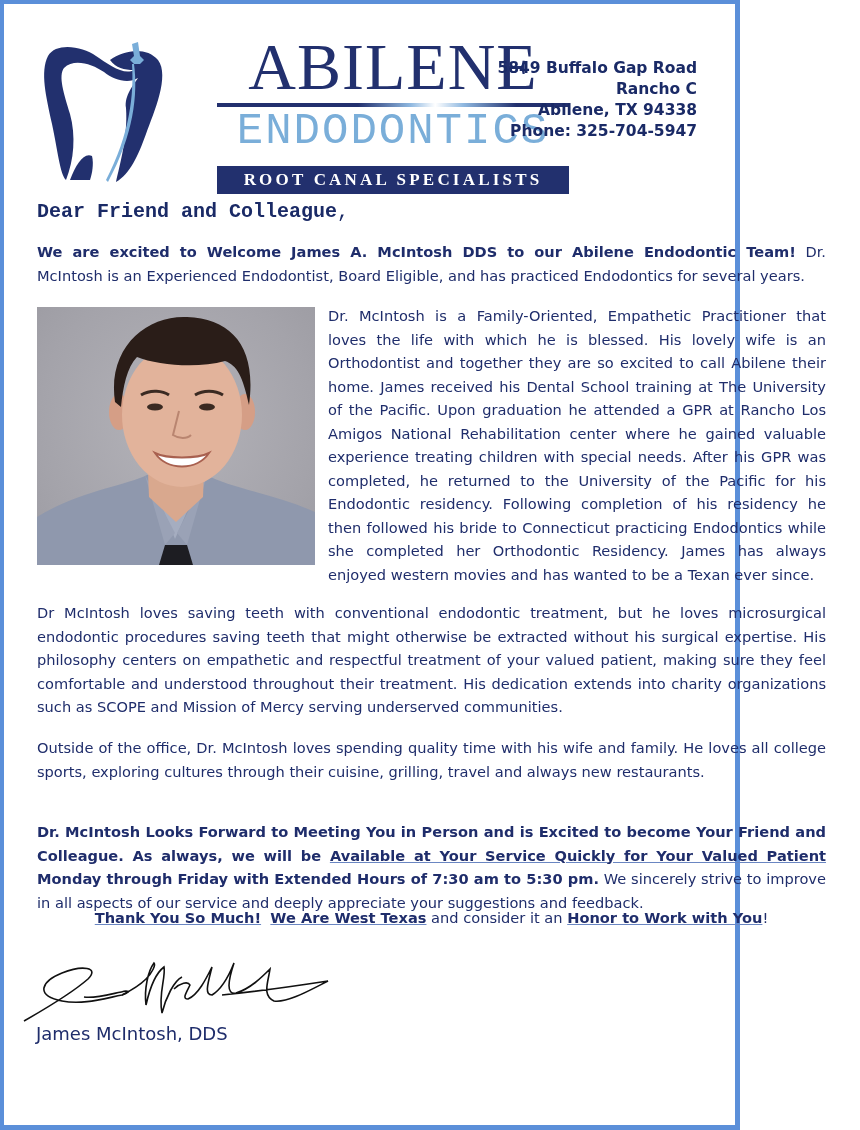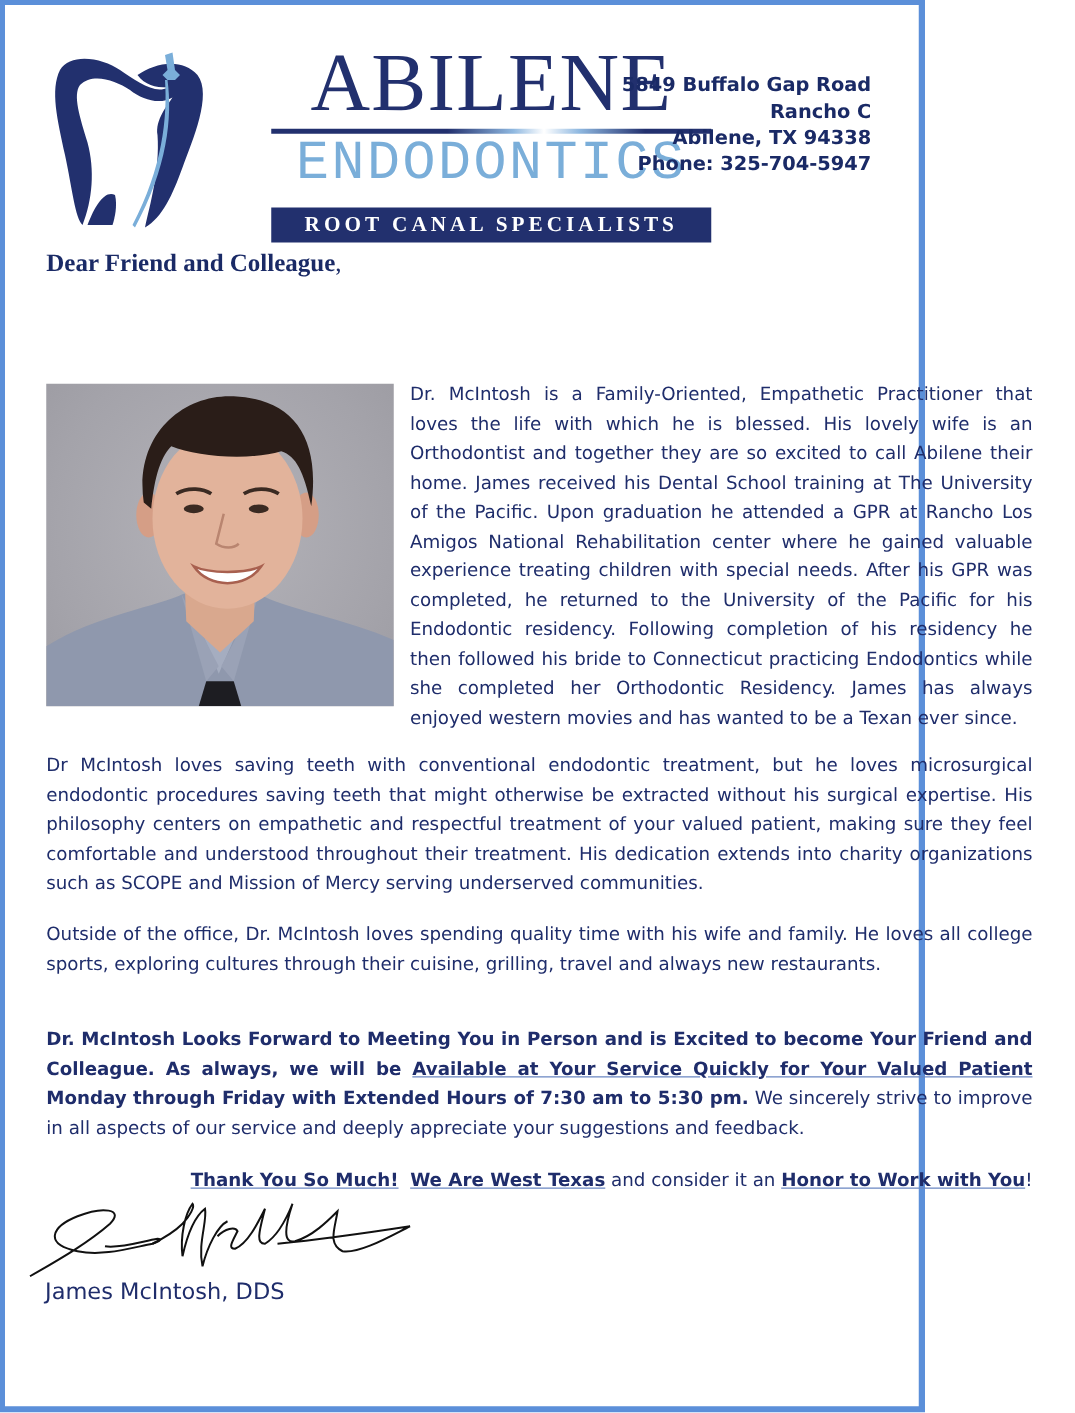--- a/index.html
+++ b/index.html
@@ -43,40 +43,40 @@
     font-size: 15.5px; line-height: 21px; color: #1a2a66;
   }
 
   .body-text {
     font-family: "DejaVu Sans", "Liberation Sans", sans-serif;
     font-size: 14.6px; line-height: 23.5px; color: #1f2d6b;
     text-align: justify;
   }
   .greeting {
     position: absolute; left: 33px; top: 196px;
-    font-family: Liberation Serif, serif;
+    font-family: Liberation Mono, monospace;
     font-weight: bold; font-size: 20px; color: #1a2a66;
   }
   .greeting .comma { font-weight: normal; }
   .p1 { position: absolute; left: 33px; top: 236px; width: 789px; }
   .bold { font-weight: bold; }
   .u { text-decoration: underline; text-decoration-color: #6a86c2; }
 
   .bio-block { position: absolute; left: 33px; top: 300px; width: 789px; }
   .photo {
     float: left; width: 278px; height: 258px; margin: 3px 13px 4px 0;
     background: radial-gradient(ellipse at 50% 45%, #b4b3b9 0%, #a4a3aa 70%, #9c9ba2 100%);
     position: relative; overflow: hidden;
   }
   .photo svg { position: absolute; left: 0; top: 0; }
 
   .p3 { position: absolute; left: 33px; top: 597px; width: 789px; }
   .p4 { position: absolute; left: 33px; top: 732px; width: 789px; }
   .p5 { position: absolute; left: 33px; top: 816px; width: 789px; }
-  .p6 { position: absolute; left: 33px; top: 929px; width: 789px; text-align: right; }
+  .p6 { position: absolute; left: 33px; top: 902px; width: 789px; text-align: center; }
 
   .signature { position: absolute; left: 18px; top: 955px; width: 310px; height: 70px; }
   .sig-name {
     position: absolute; left: 32px; top: 1019px;
     font-family: "DejaVu Sans", sans-serif; font-size: 18px; color: #1f2d6b;
   }
 </style>
 </head>
 <body>
 
@@ -99,20 +99,21 @@
 
   <div class="address">
     <div>5849 Buffalo Gap Road</div>
     <div>Rancho C</div>
     <div>Abilene, TX 94338</div>
     <div>Phone: 325-704-5947</div>
   </div>
 
   <div class="greeting"><span>Dear Friend and Colleague</span><span class="comma">,</span></div>
 
+  <p class="body-text p1"><span class="bold">We are excited to Welcome James A. McIntosh DDS to our Abilene Endodontic Team!</span><span>  Dr. McIntosh is an Experienced Endodontist, Board Eligible, and has practiced Endodontics for several years.</span></p>
 
   <div class="body-text bio-block">
     <div class="photo" title="Portrait of Dr. James McIntosh">
       <svg width="278" height="258" viewBox="0 0 278 258">
 
         <path d="M0 210 C 40 185, 90 178, 110 168 L 170 168 C 190 180, 240 188, 278 205 L 278 258 L 0 258 Z" fill="#8f98ad"></path>
         <path d="M112 168 L 138 232 L 166 168 Z" fill="#a5adc0"></path>
 
         <path d="M128 238 L 150 238 L 156 258 L 122 258 Z" fill="#1d1d22"></path>
 

